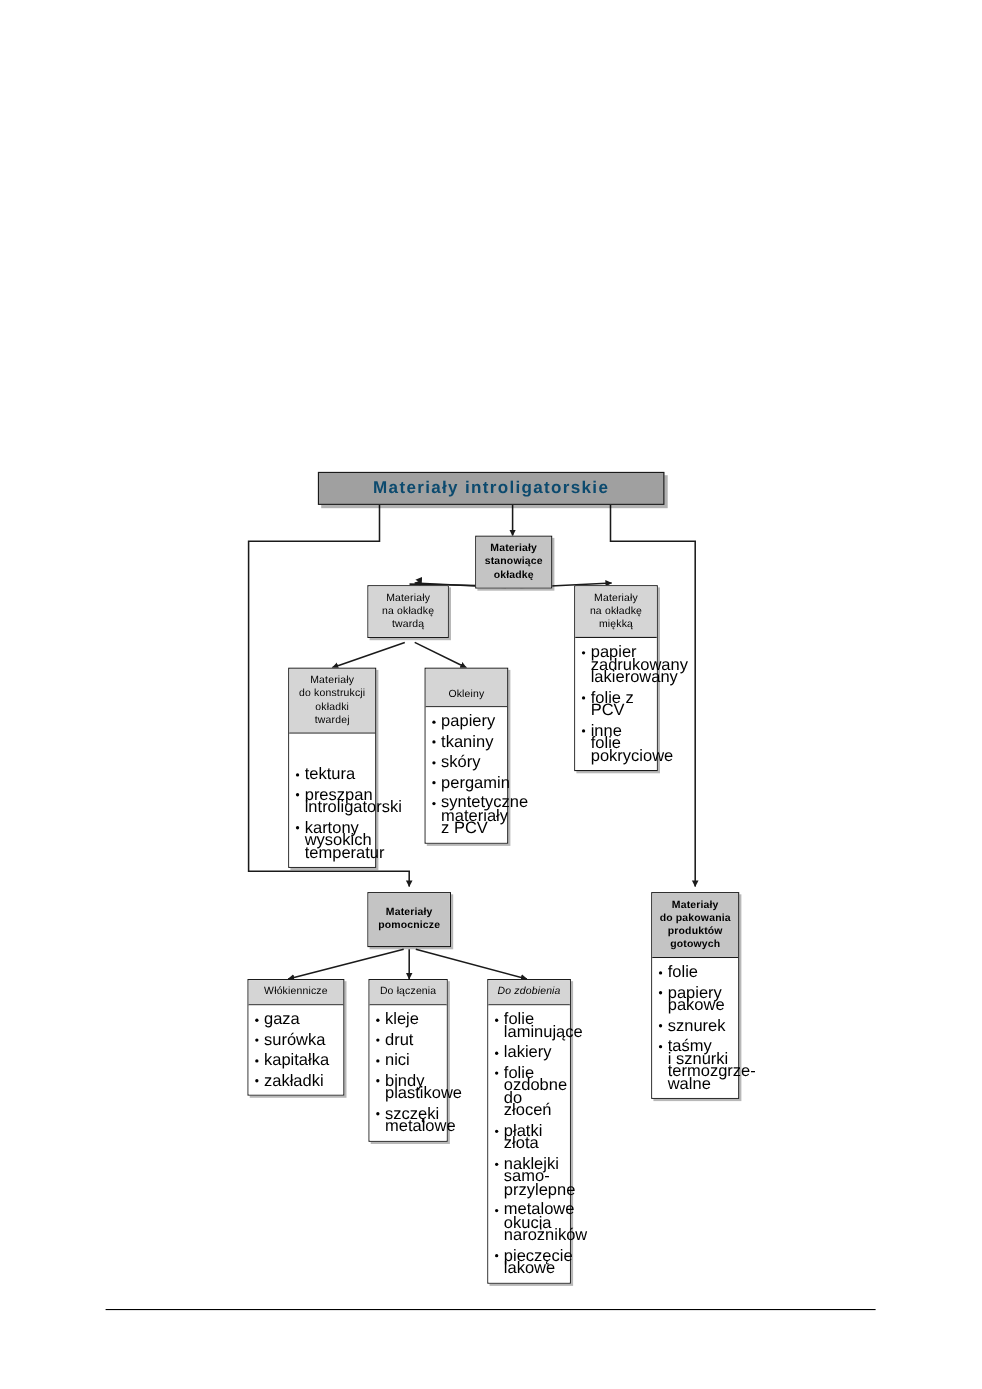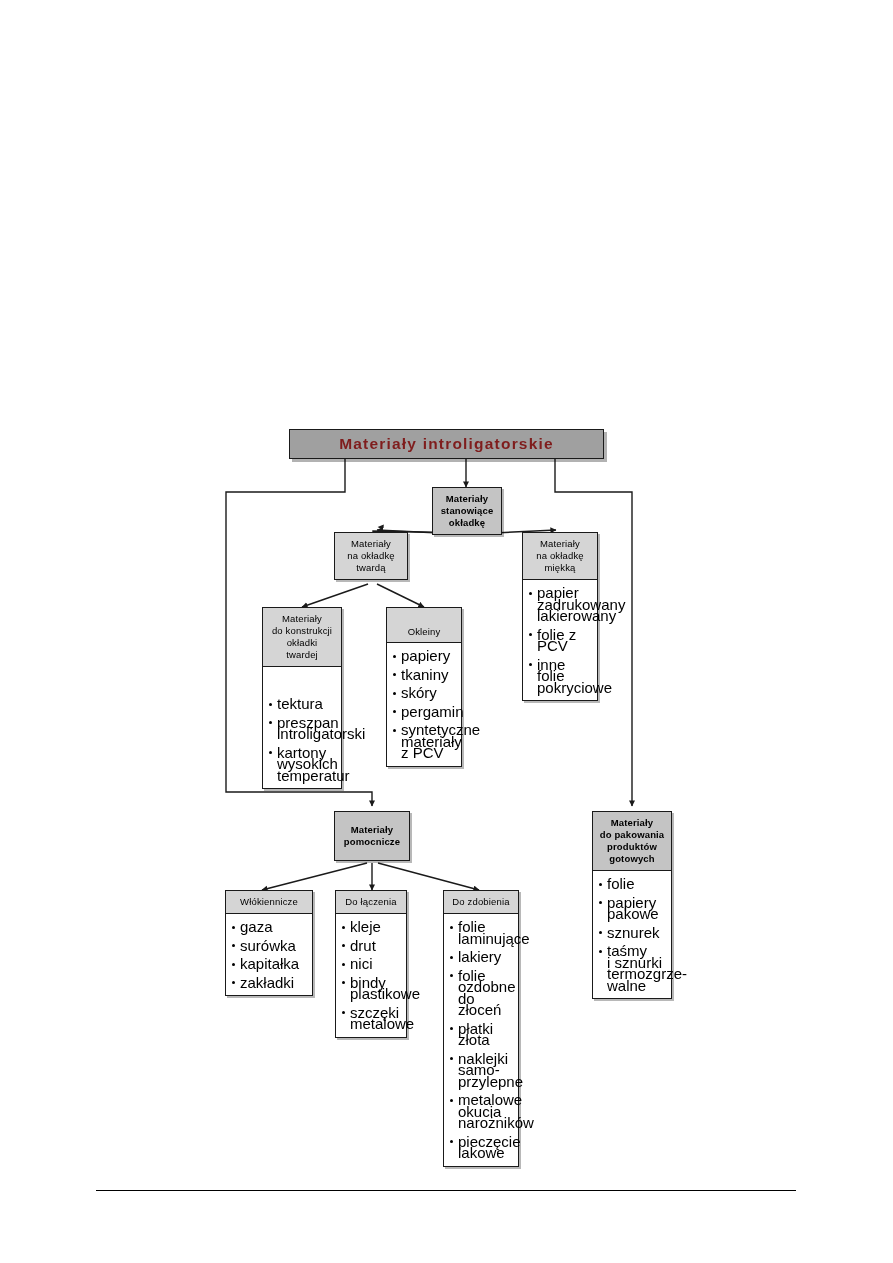--- a/index.html
+++ b/index.html
@@ -93,21 +93,21 @@
     background: #a0a0a0;
     box-shadow: 3px 3px 0 rgba(0,0,0,0.3);
     display: flex;
     align-items: center;
     justify-content: center;
   }
   #title-banner .t {
     font-size: 15.5px;
     font-weight: bold;
     letter-spacing: 1.2px;
-    color: #7f1d1d;
+    color: #0c4a6e;
   }
 
   
   #page-rule {
     position: absolute;
     left: 96px;
     top: 1190px;
     width: 700px;
     height: 1px;
     background: #000;
@@ -245,21 +245,21 @@
       <li style="white-space: pre-line;">drut</li>
       <li style="white-space: pre-line;">nici</li>
       <li style="white-space: pre-line;">bindy
 plastikowe</li>
       <li style="white-space: pre-line;">szczęki
 metalowe</li>
     </ul>
   </div>
 
   <div class="node has-list" style="left:443px; top:890px; width:76px;">
-    <div class="head gray-light" style="white-space: pre-line;">Do zdobienia</div>
+    <div class="head gray-light" style="white-space: pre-line; font-style: italic;">Do zdobienia</div>
     <ul>
       <li style="white-space: pre-line;">folie
 laminujące</li>
       <li style="white-space: pre-line;">lakiery</li>
       <li style="white-space: pre-line;">folie ozdobne
 do złoceń</li>
       <li style="white-space: pre-line;">płatki złota</li>
       <li style="white-space: pre-line;">naklejki
 samo-
 przylepne</li>

